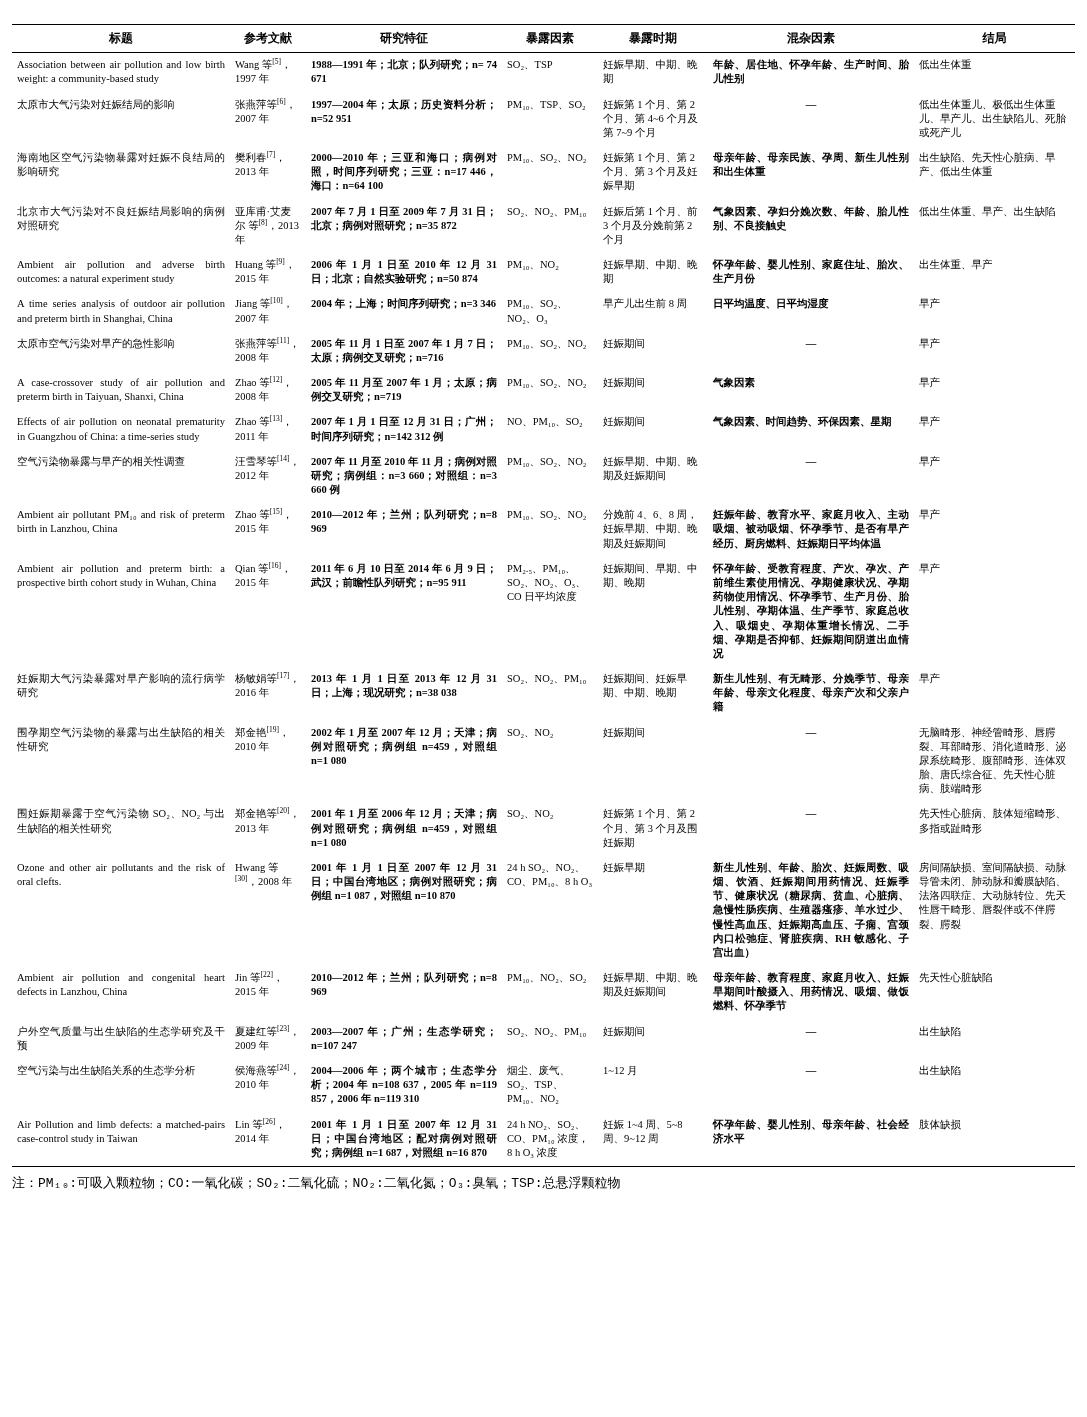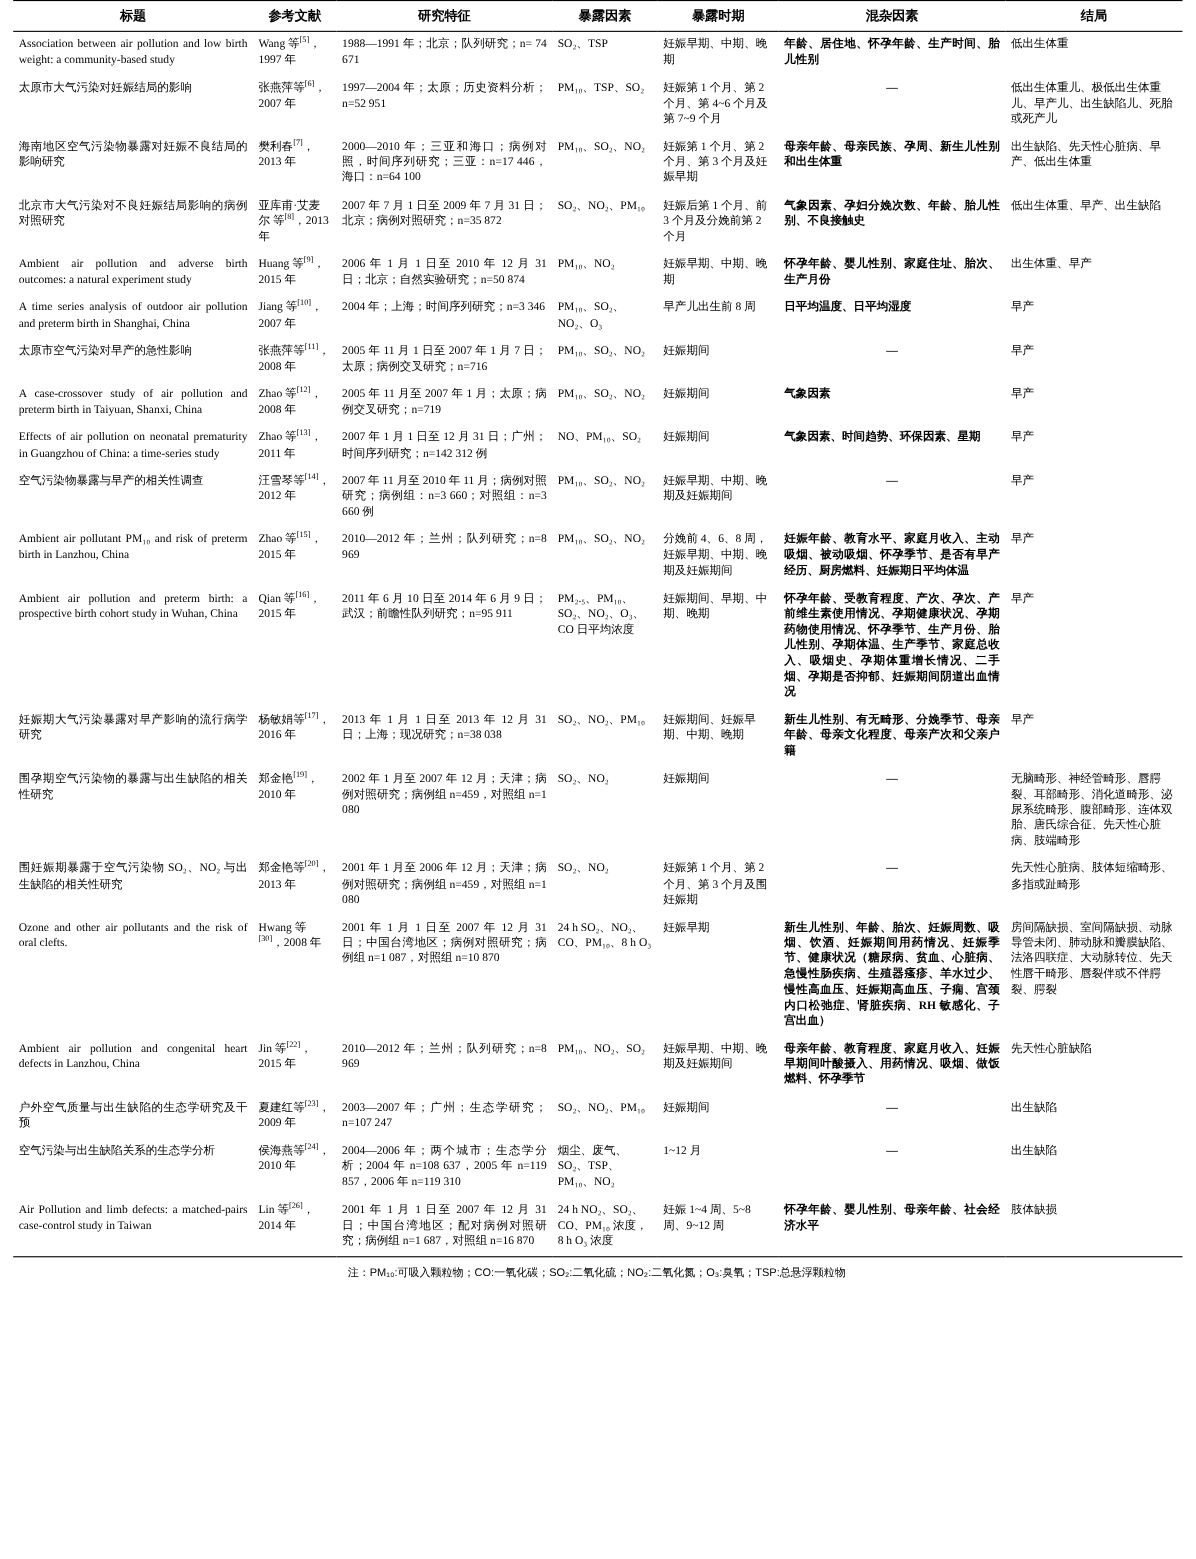--- a/index.html
+++ b/index.html
@@ -8,21 +8,22 @@
     background: #ffffff;
   }
   body {
     width: 1087px;
     font-family: "Liberation Serif", "DejaVu Serif", serif;
     color: #000;
   }
   .page {
     width: 1085px;
     box-sizing: border-box;
-    padding: 0 12px 10px 12px;
+    padding: 12px 12px 10px 12px;
+    margin-top: 12px;
   }
   table.study-table {
     width: 1063px;
     border-collapse: collapse;
     table-layout: fixed;
     font-size: 10.5px;
     line-height: 1.35;
   }
   table.study-table thead th {
     font-weight: bold;
@@ -52,32 +53,33 @@
   col.c-outcome { width: 161px; }
 
   .cell-title {
     text-align: justify;
     text-justify: inter-ideograph;
     hyphens: auto;
   }
   .cell-feat {
     text-align: justify;
     text-justify: inter-ideograph;
+    font-weight: bold;
   }
   .cell-confound {
     text-align: justify;
     text-justify: inter-ideograph;
     font-weight: bold;
   }
   .dash { text-align: center; }
   .note {
     margin-top: 7px;
-    font-size: 10px;
-    text-align: center;
-    font-family: Liberation Sans, sans-serif;
+    font-size: 13px;
+    text-align: left;
+    font-family: Liberation Mono, monospace;
   }
   sup { font-size: 7.5px; vertical-align: super; line-height: 0; }
 </style>
 </head>
 <body>
 
 <div class="page">
   <table class="study-table">
     <colgroup>
       <col class="c-title">

